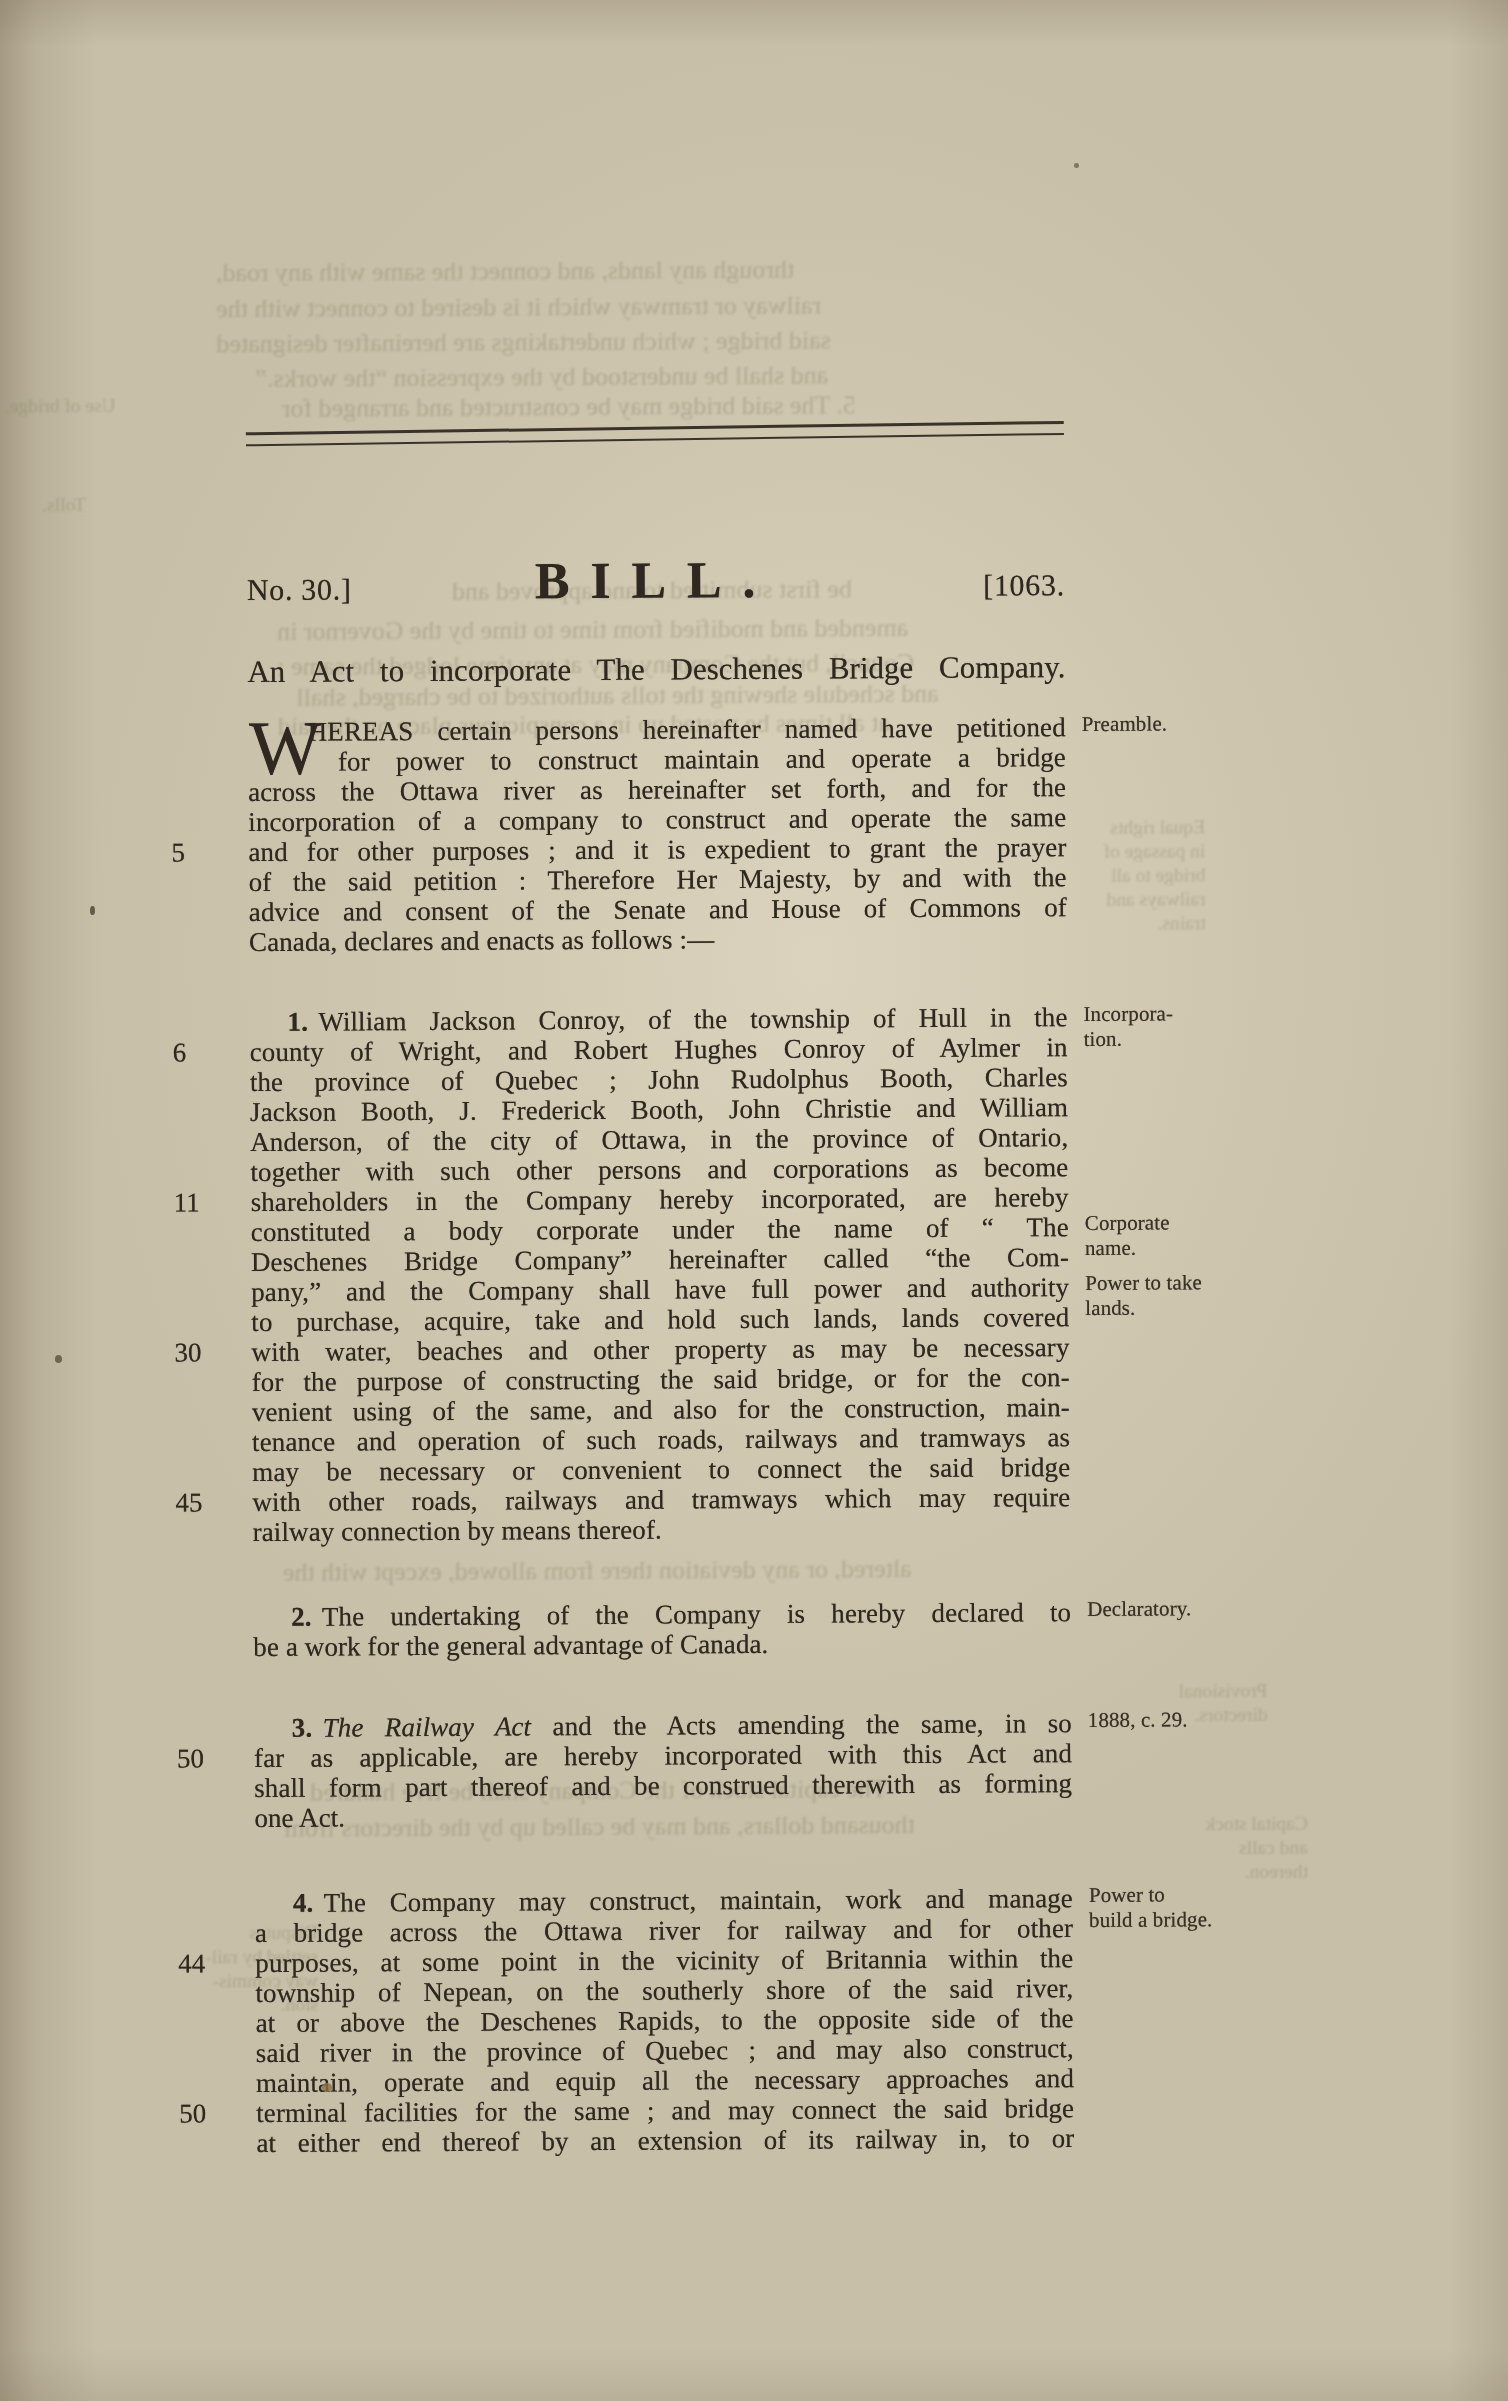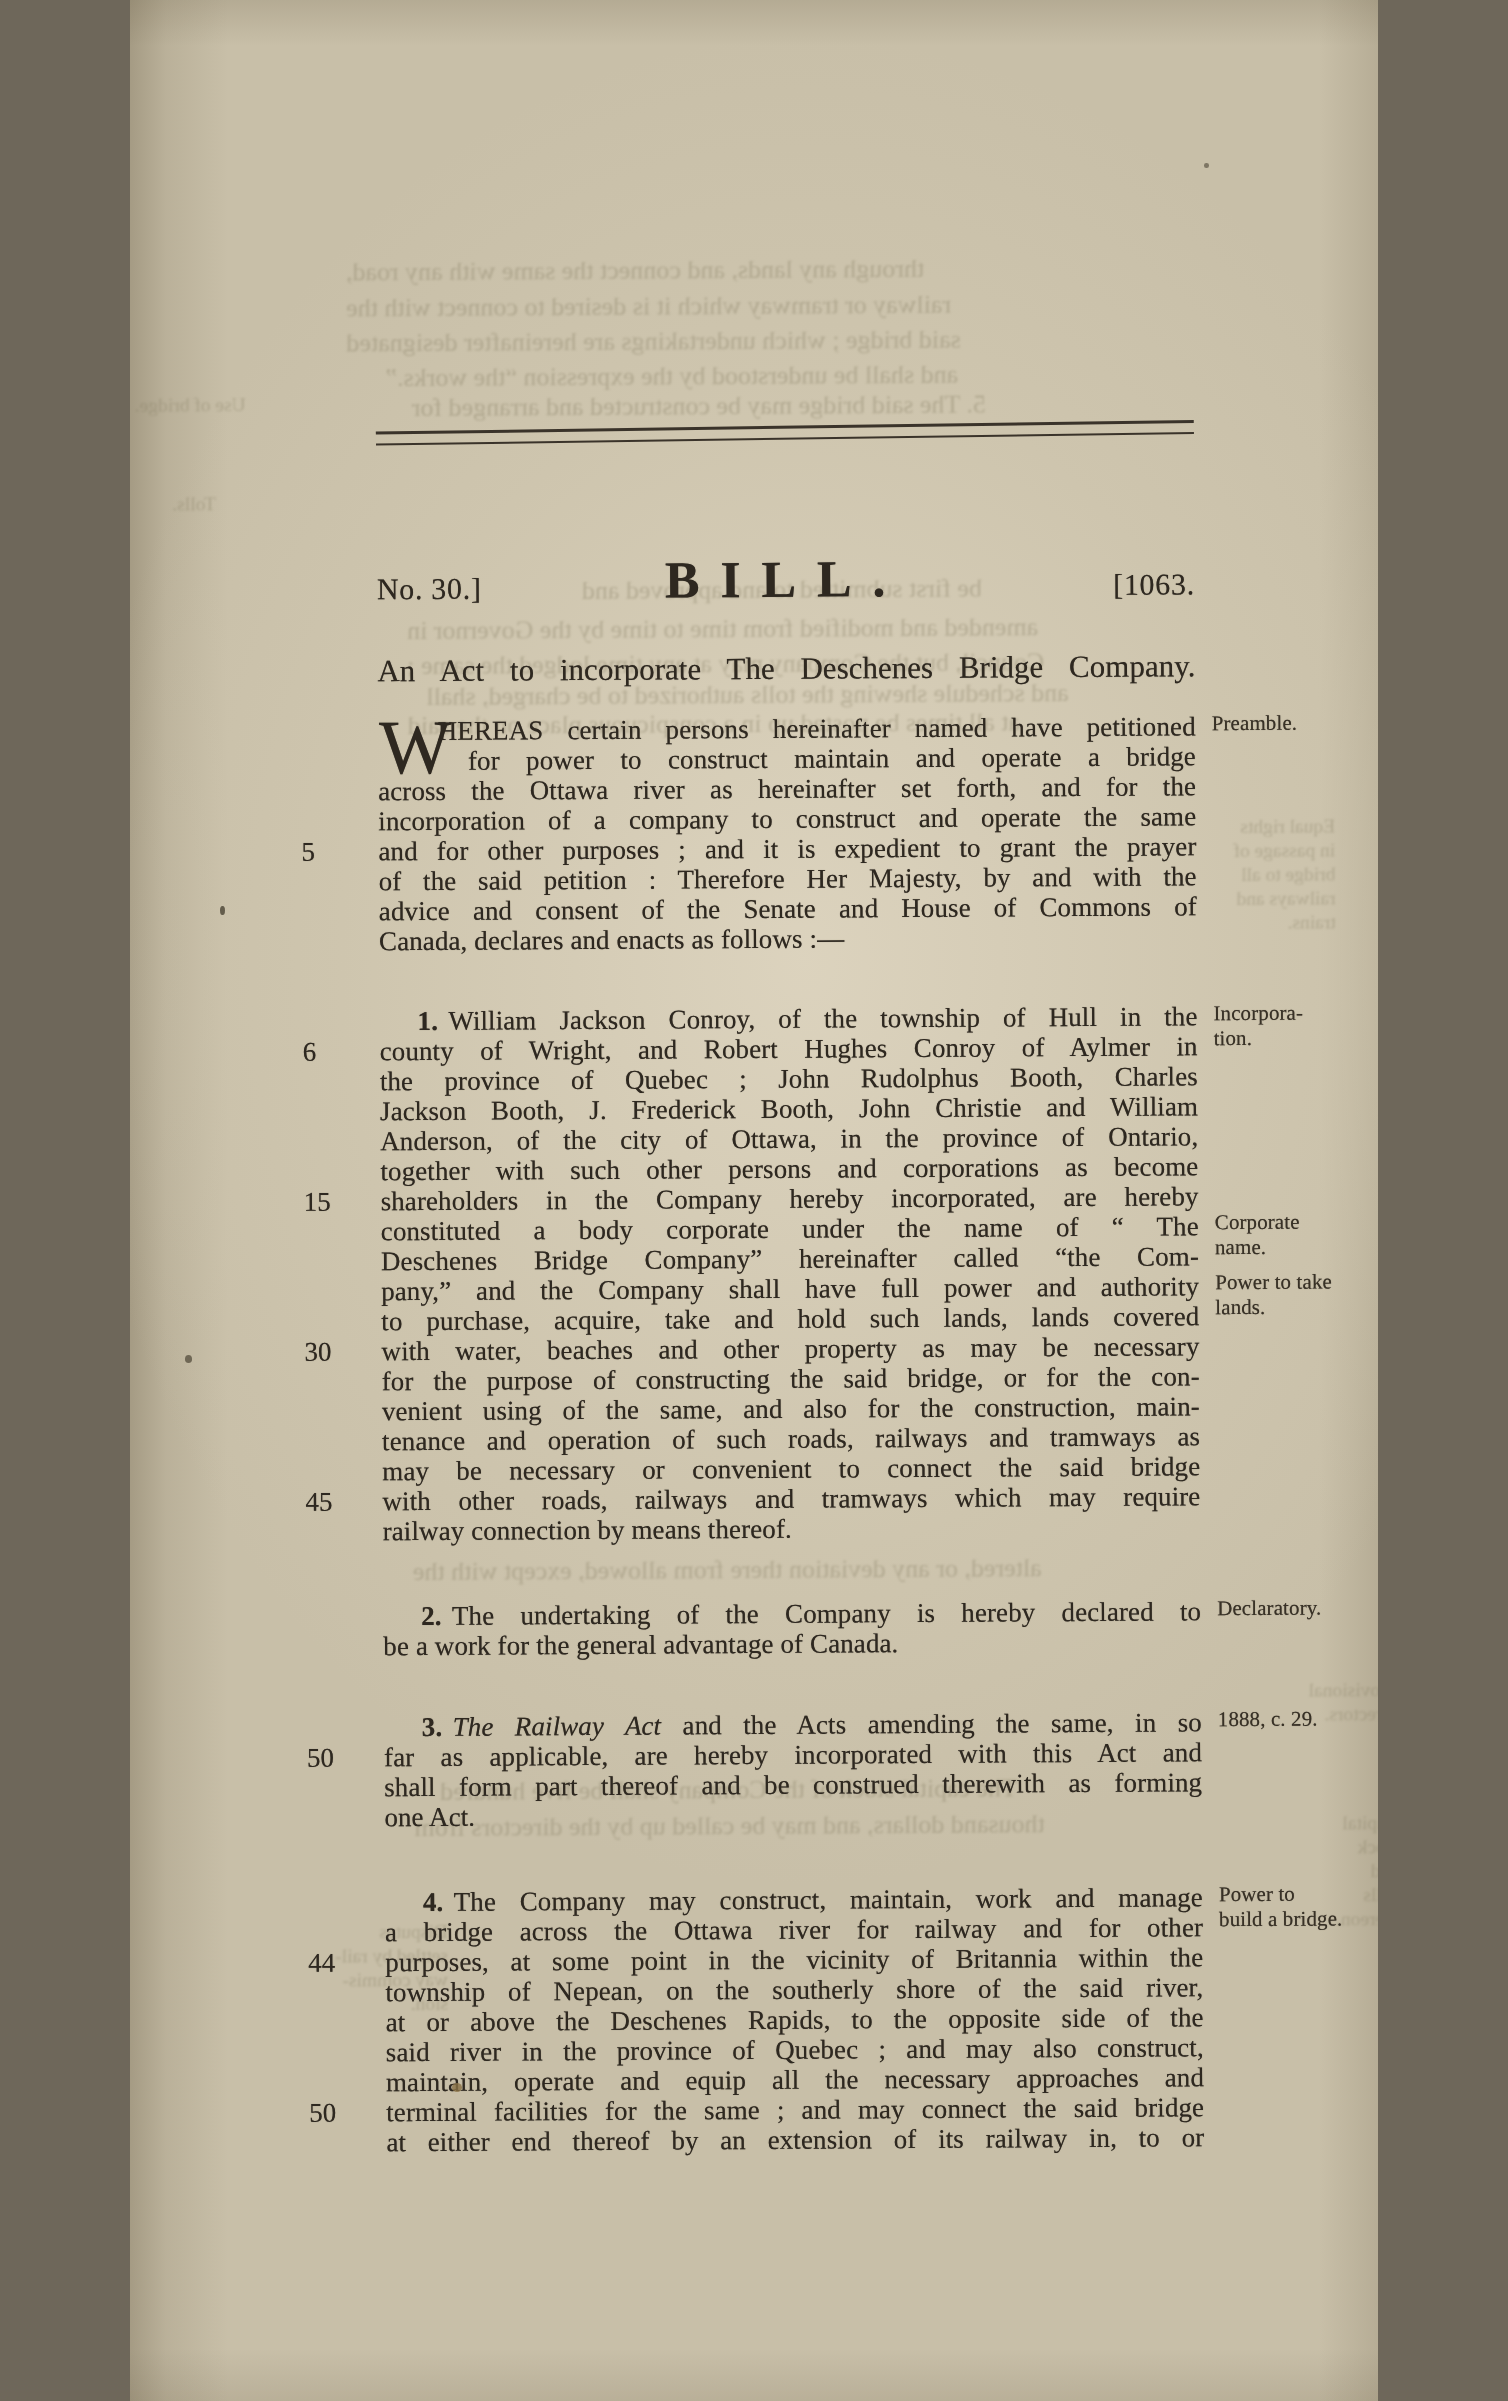--- a/index.html
+++ b/index.html
@@ -1,18 +1,18 @@
 <!DOCTYPE html>
 <html style="font-size:10.4px"><head>
 <meta charset="utf-8">
 <style>
   html,body{margin:0;padding:0;background:#6e675a;}
   .page{
     position:relative;
-    width:1248px;height:2401px;
+    width:1508px;height:2401px;
     margin:0 auto;
     overflow:hidden;
     background:
       radial-gradient(ellipse 975px 1235px at 54% 40%, rgba(222,213,192,.9) 0%, rgba(209,200,177,.65) 48%, rgba(0,0,0,0) 75%),
       linear-gradient(90deg, rgba(84,72,48,.30) 0px, rgba(84,72,48,.12) 36px, rgba(84,72,48,0) 98px),
       linear-gradient(270deg, rgba(90,78,54,.16) 0px, rgba(90,78,54,0) 59px),
       linear-gradient(180deg, rgba(92,80,56,.18) 0px, rgba(92,80,56,0) 46px),
       linear-gradient(0deg, rgba(92,80,56,.14) 0px, rgba(92,80,56,0) 52px),
       #c8bfa8;
     font-family:"Liberation Serif","DejaVu Serif",serif;
@@ -129,21 +129,21 @@
           <div>Preamble.</div>
         </div>
       </div>
     <div class="para s1 ink">
         <div class="line ind"><span class="b">1.</span><span>William Jackson Conroy, of the township of Hull in the</span></div>
         <div class="line"><span class="num">6</span><span>county of Wright, and Robert Hughes Conroy of Aylmer in</span></div>
         <div class="line"><span>the province of Quebec ; John Rudolphus Booth, Charles</span></div>
         <div class="line"><span>Jackson Booth, J. Frederick Booth, John Christie and William</span></div>
         <div class="line"><span>Anderson, of the city of Ottawa, in the province of Ontario,</span></div>
         <div class="line"><span>together with such other persons and corporations as become</span></div>
-        <div class="line"><span class="num">15</span><span>shareholders in the Company hereby incorporated, are hereby</span></div>
+        <div class="line"><span class="num">11</span><span>shareholders in the Company hereby incorporated, are hereby</span></div>
         <div class="line"><span>constituted a body corporate under the name of “ The</span></div>
         <div class="line"><span>Deschenes Bridge Company” hereinafter called “the Com-</span></div>
         <div class="line"><span>pany,” and the Company shall have full power and authority</span></div>
         <div class="line"><span>to purchase, acquire, take and hold such lands, lands covered</span></div>
         <div class="line"><span class="num">30</span><span>with water, beaches and other property as may be necessary</span></div>
         <div class="line"><span>for the purpose of constructing the said bridge, or for the con-</span></div>
         <div class="line"><span>venient using of the same, and also for the construction, main-</span></div>
         <div class="line"><span>tenance and operation of such roads, railways and tramways as</span></div>
         <div class="line"><span>may be necessary or convenient to connect the said bridge</span></div>
         <div class="line"><span class="num">45</span><span>with other roads, railways and tramways which may require</span></div>

